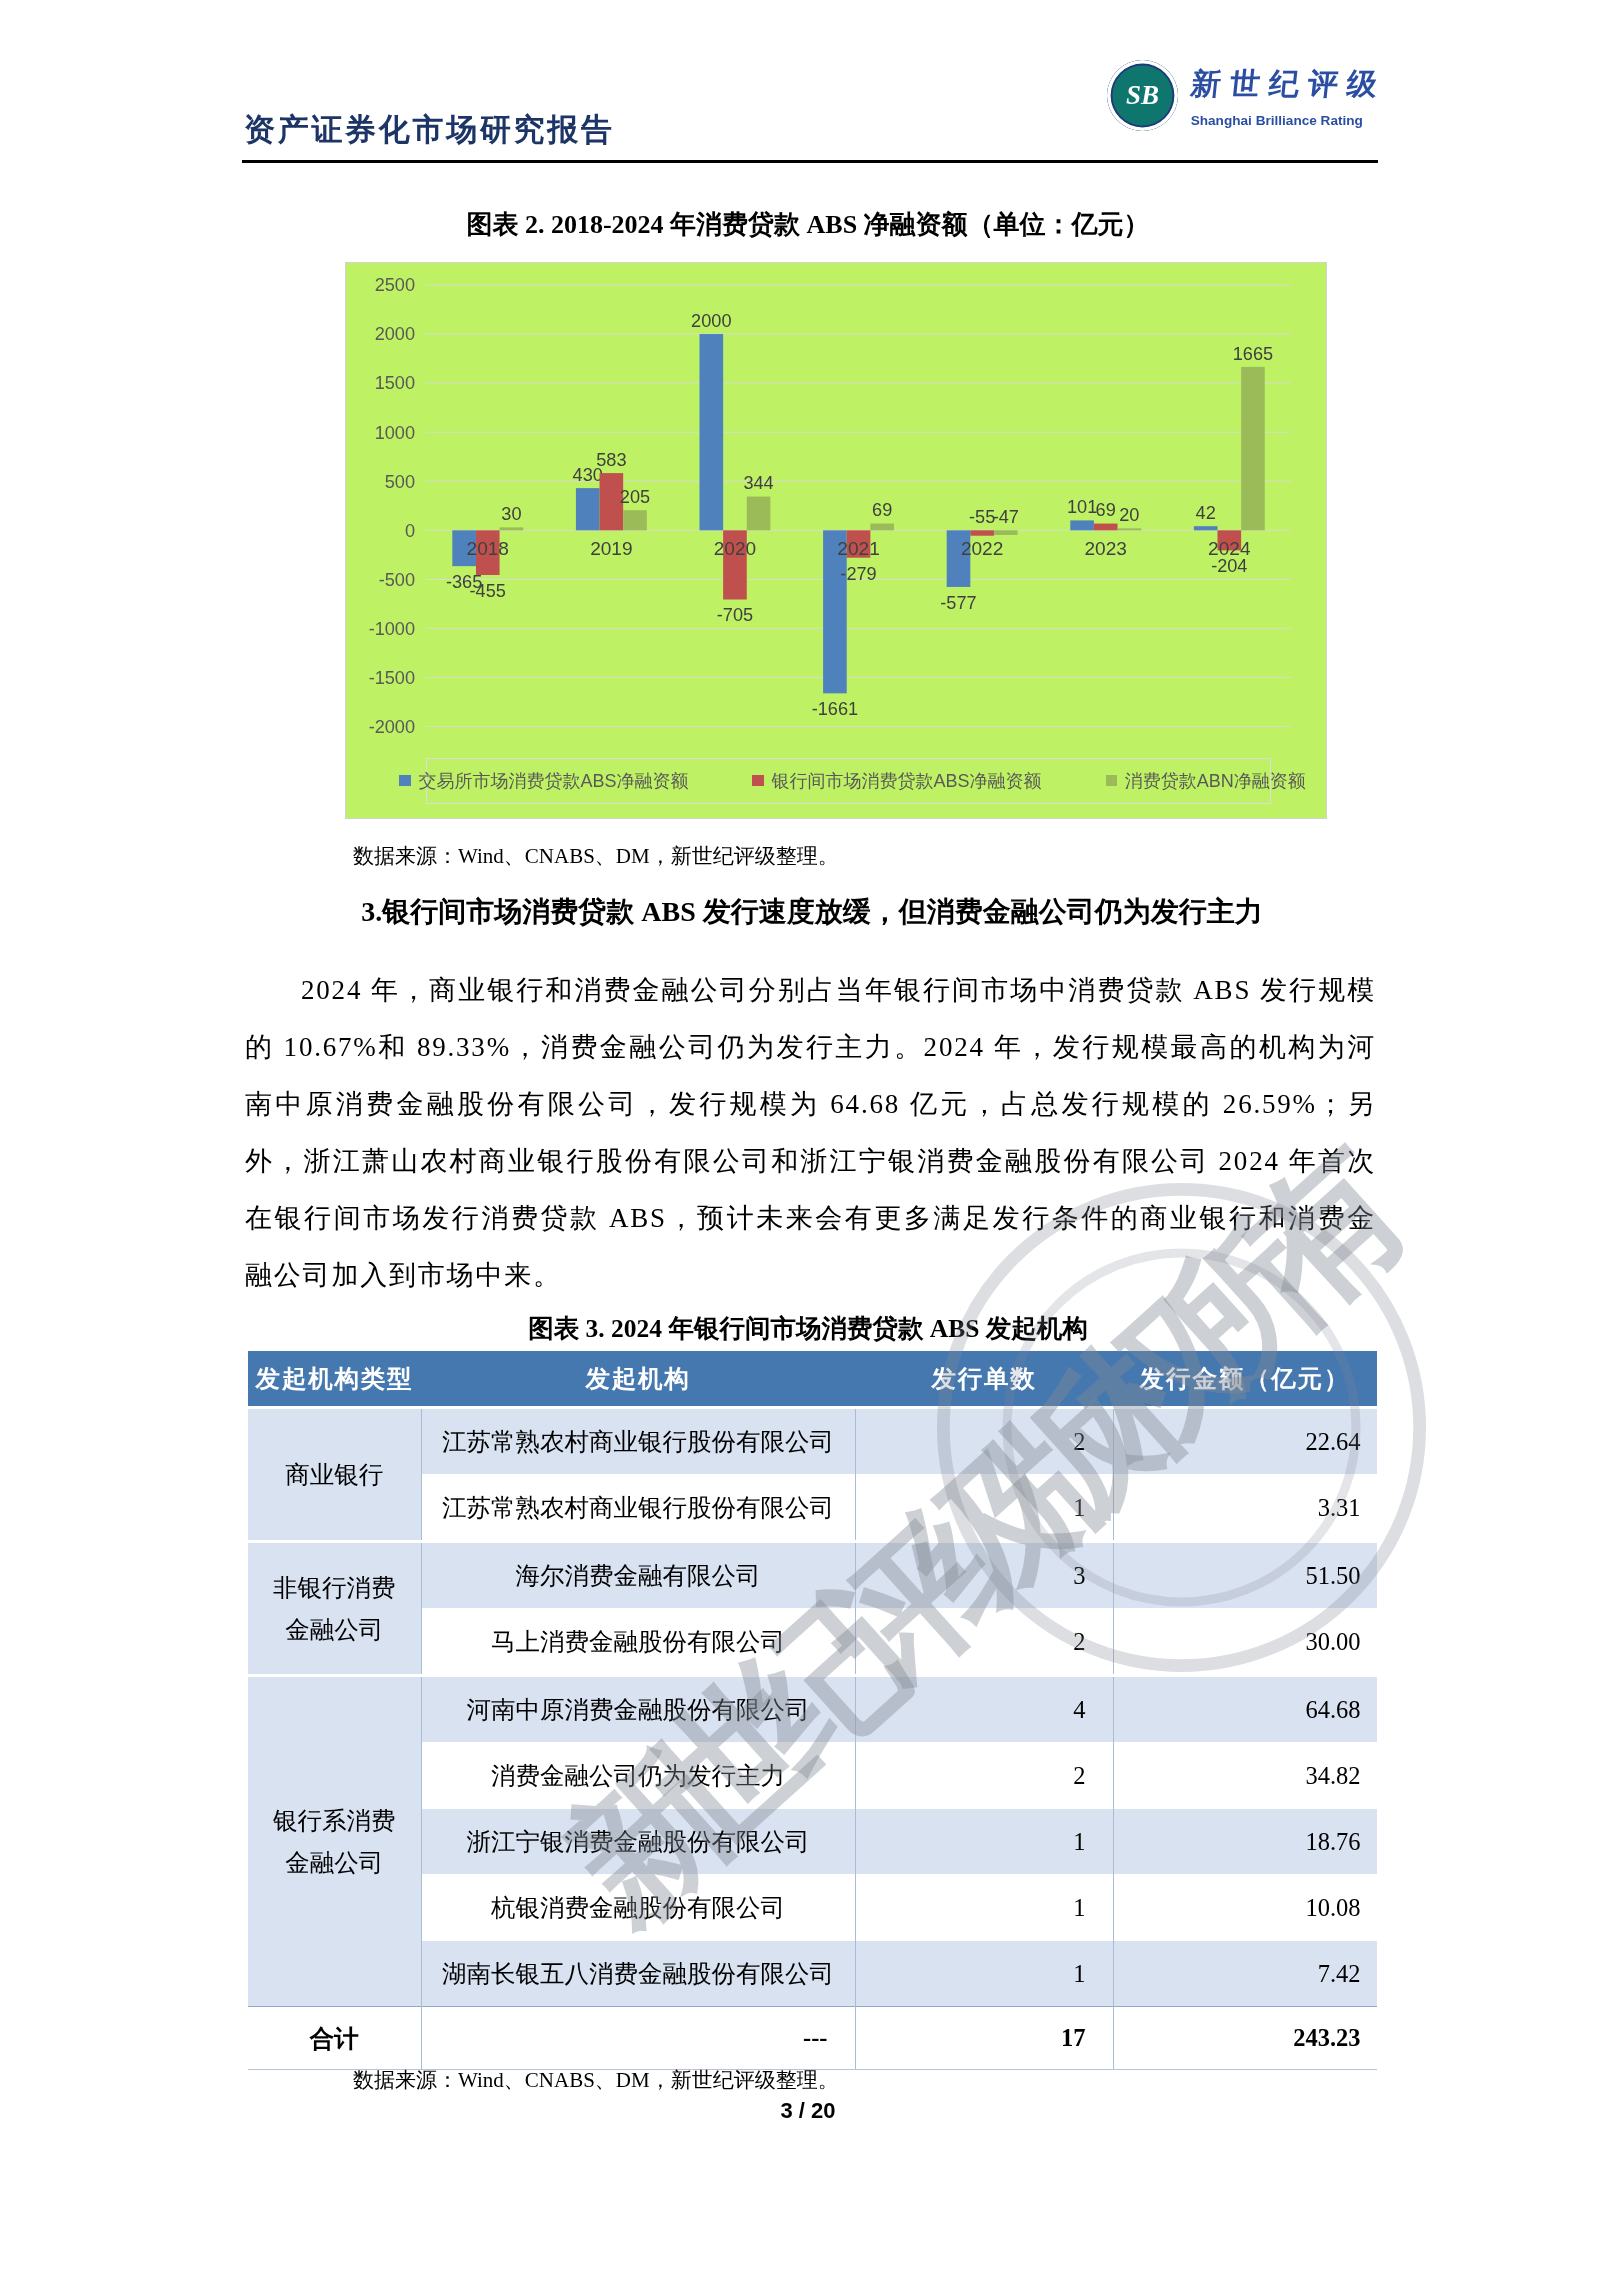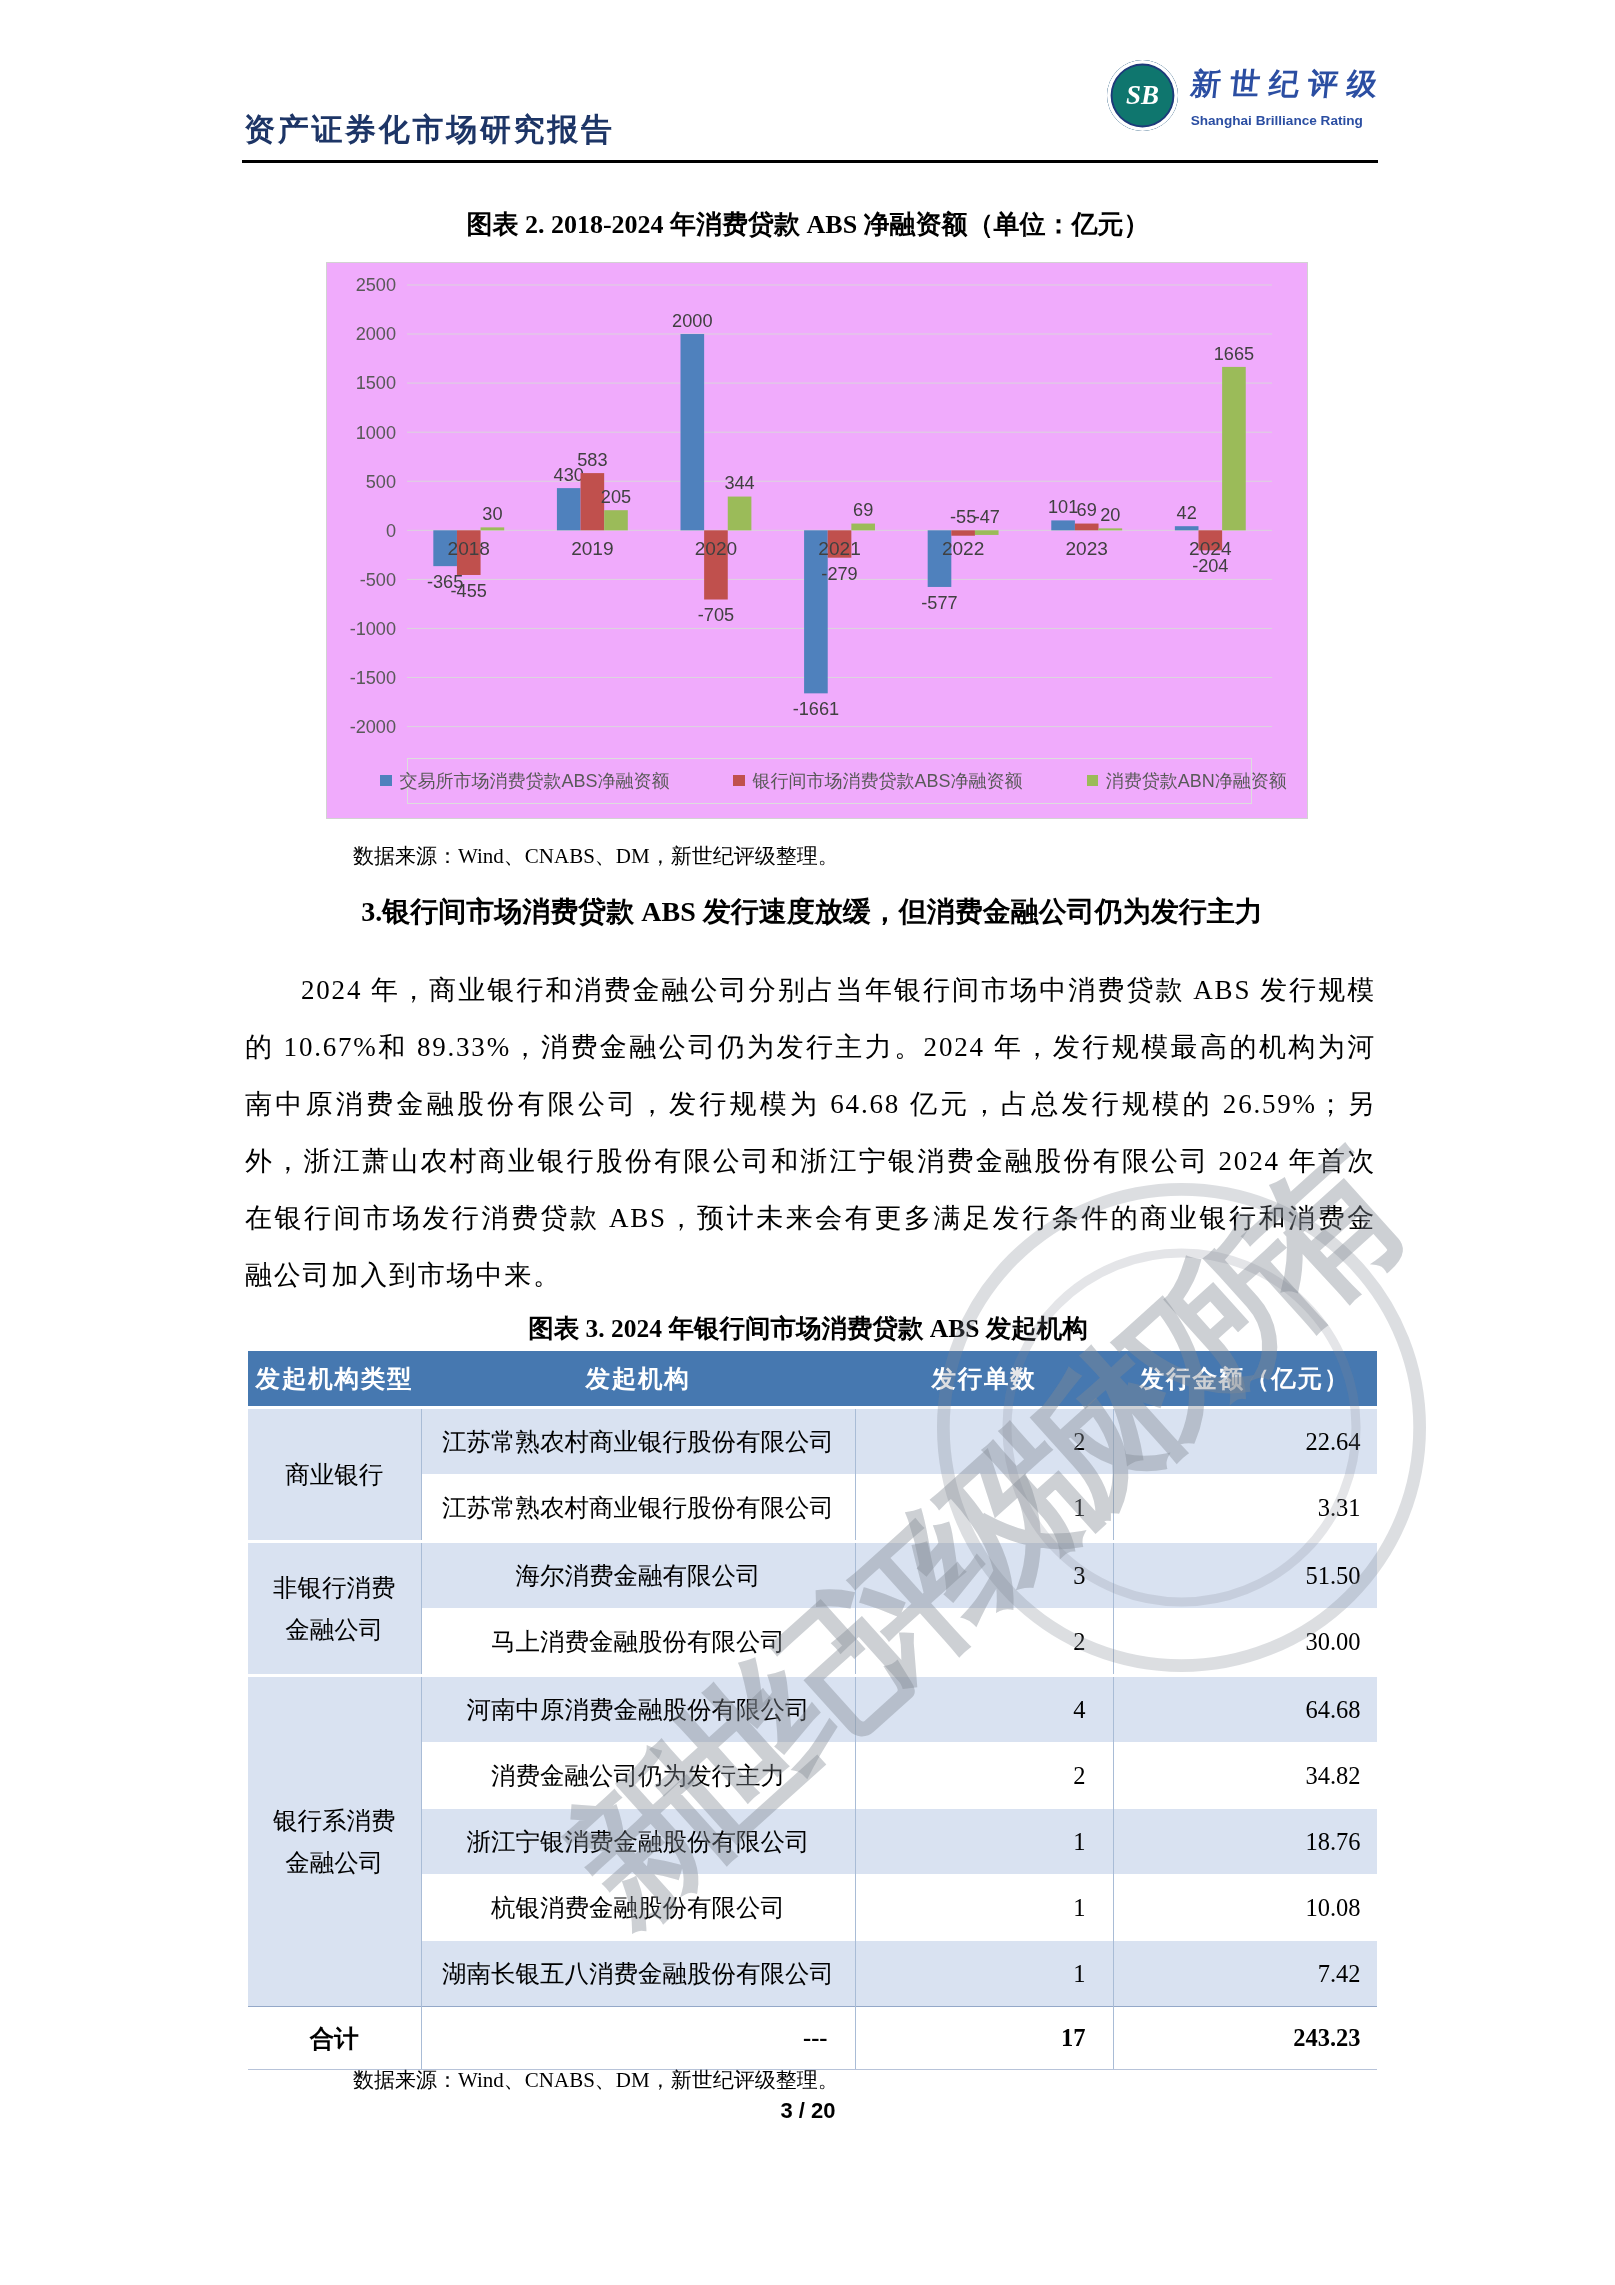--- a/index.html
+++ b/index.html
@@ -21,22 +21,22 @@
     display:flex; align-items:center; justify-content:center;
     box-shadow:inset 0 0 0 3.6px #ffffff, inset 0 0 0 5.5px #1d3a7a;
   }
   .logo-monogram{color:#fff; font-family:"Liberation Serif", serif; font-size:27px; font-weight:bold; font-style:italic;}
   .logo-text{margin-left:12.7px;}
   .logo-cn{font-size:30px; font-weight:bold; color:#2b4ea2; letter-spacing:9px; transform:skewX(-6deg); font-family:"Liberation Serif", serif;}
   .logo-en{font-size:13.6px; font-weight:bold; color:#2b4ea2; font-family:"Liberation Sans", sans-serif; margin-top:8px;}
   
   .chart-title{position:absolute; left:0; top:207px; width:100%; text-align:center; font-size:26px; font-weight:bold;}
   .chart-box{
-    position:absolute; left:326px; top:262px; width:980px; height:555px;
-    border:1.8px solid #d2d2d2; background:#f0abfc;
+    position:absolute; left:345px; top:262px; width:980px; height:555px;
+    border:1.8px solid #d2d2d2; background:#bef264;
   }
   .chart-box svg{position:absolute; left:0; top:0;}
   .chart-legend{
     position:absolute; left:80px; right:55px; bottom:14.5px; height:44px;
     border:0.9px solid #dddddd; display:flex; align-items:center; justify-content:center; gap:56px;
     font-family:"Liberation Sans", sans-serif; font-size:18px; color:#595959;
   }
   .legend-item{display:flex; align-items:center; gap:7.3px; white-space:nowrap;margin-left:8px;}
   .legend-swatch{width:11.8px; height:11.8px; display:inline-block;}
   .source-note{position:absolute; left:353px; font-size:21px; color:#000;}

